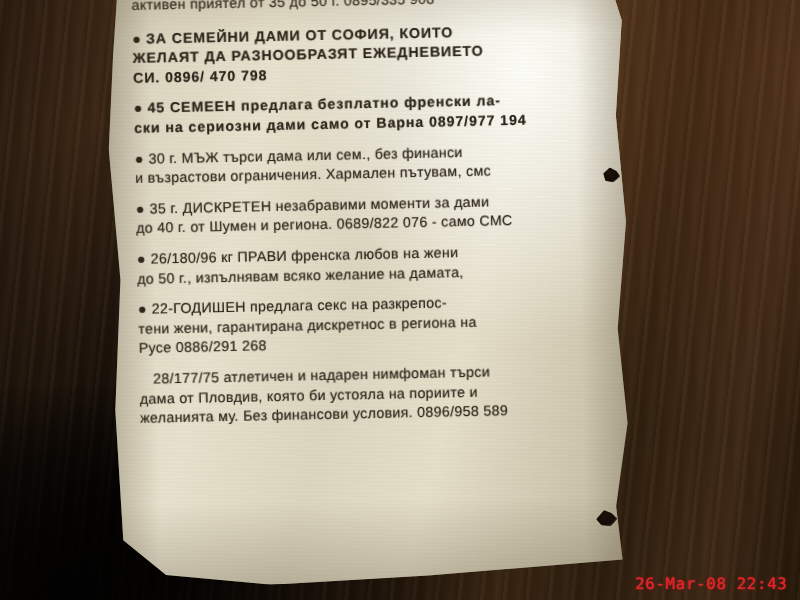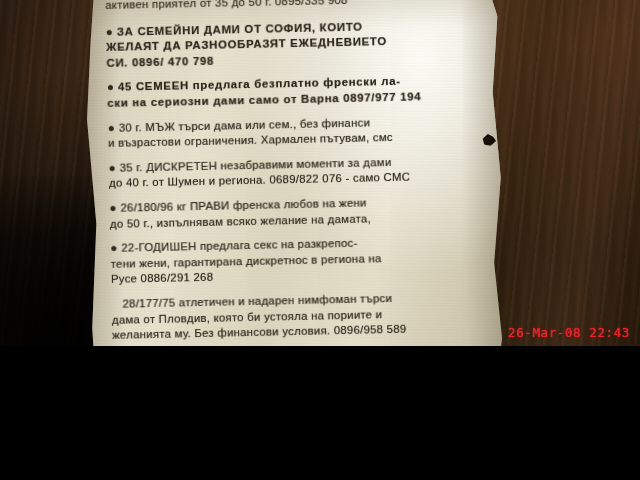--- a/index.html
+++ b/index.html
@@ -3,21 +3,21 @@
 <meta charset="utf-8">
 <style>
   html, body {
     margin: 0;
     padding: 0;
     background: #000;
   }
   #shot {
     position: relative;
     width: 640px;
-    height: 346px;
+    height: 480px;
     overflow: hidden;
     font-family: "Liberation Sans", sans-serif;
     
     background:
       radial-gradient(ellipse at 20% 90%, rgba(0,0,0,0.85) 0%, rgba(0,0,0,0) 55%),
       radial-gradient(ellipse at 95% 10%, rgba(120,72,40,0.35) 0%, rgba(0,0,0,0) 50%),
       linear-gradient(100deg,
         #2a1b10 0%,
         #3a2615 12%,
         #2d1d11 24%,

